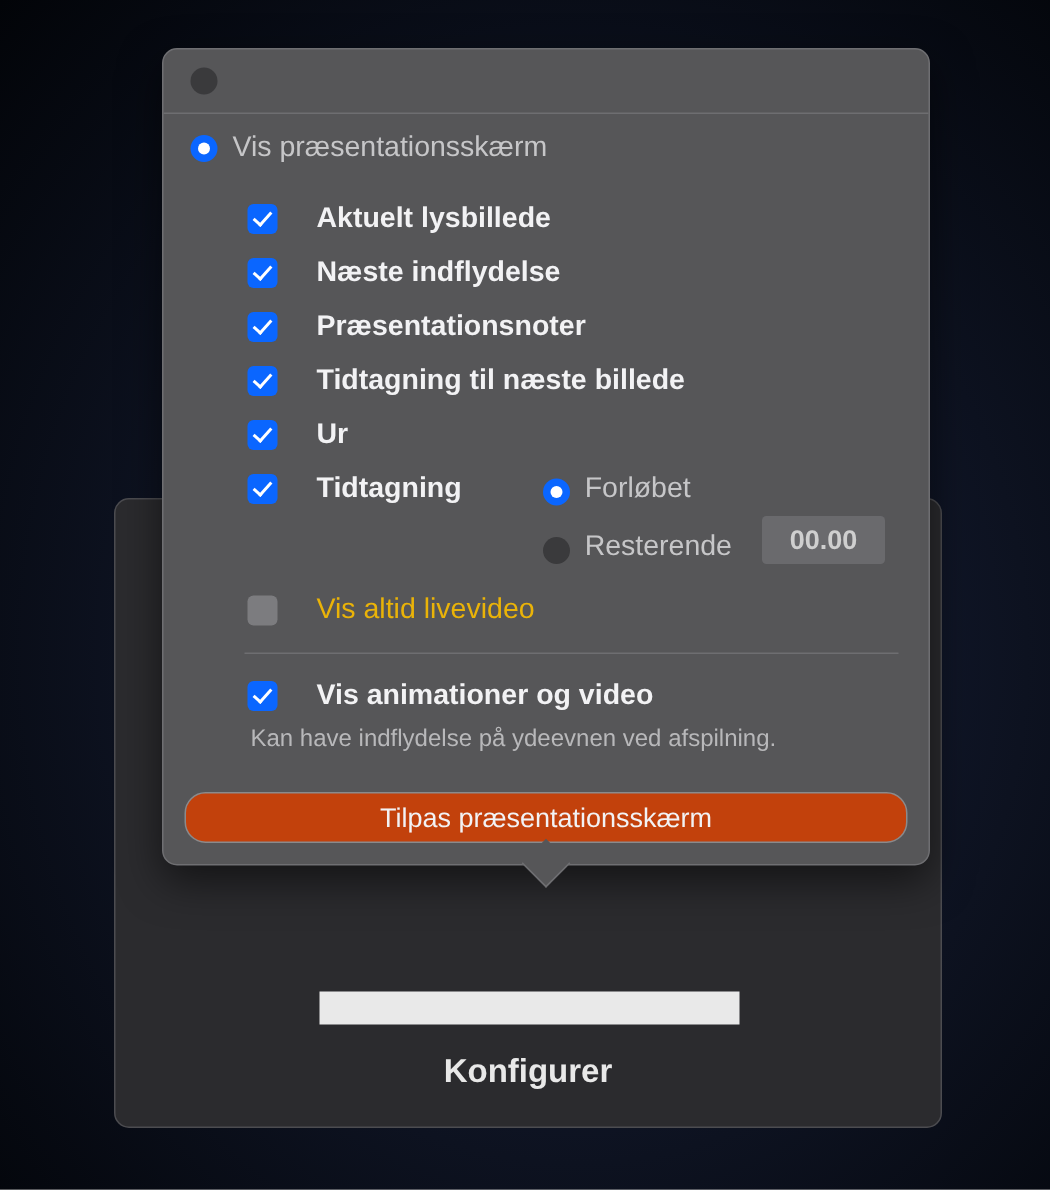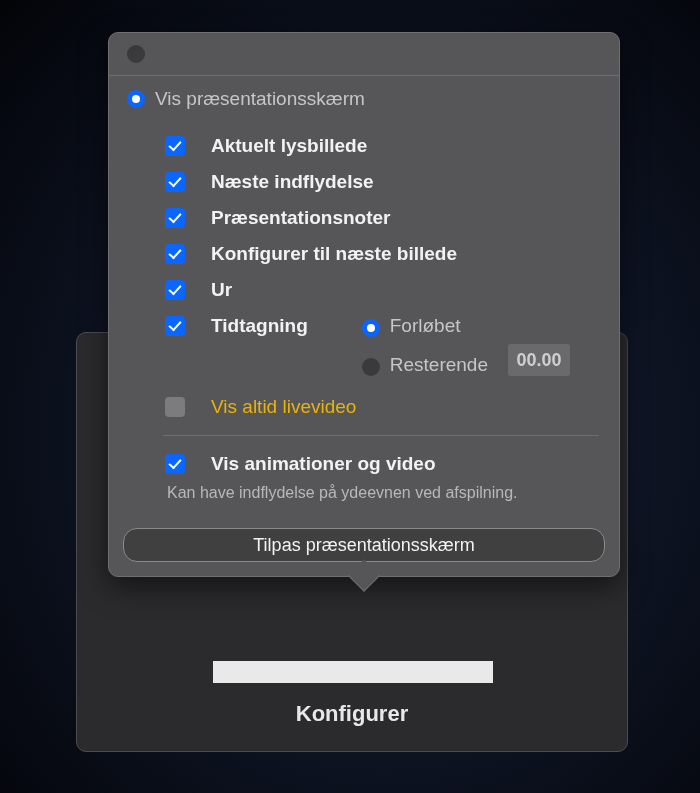--- a/index.html
+++ b/index.html
@@ -125,21 +125,21 @@
   }
   .timing-right {
     margin-left: 28px;
     display: flex;
     align-items: flex-end;
     gap: 10px;
   }
   .timing-right .radio { width: 18px; height: 18px; }
   .timing-right .lbl { color: #c6c6c8; font-size: 19px; font-weight: 400; }
   .timefield {
-    width: 62px;
+    width: 82px;
     height: 32px;
     background: #6a6a6d;
     border-radius: 3px;
     color: #cfcfcf;
     font-size: 18px;
     display: flex;
     align-items: center;
     justify-content: center;
     margin-left: 10px;
   }
@@ -150,21 +150,21 @@
   }
   .hint {
     color: #b8b8ba;
     font-size: 16px;
     font-weight: 400;
     padding: 2px 0 10px 2px;
   }
   .bigbtn {
     margin: 6px 14px 0 14px;
     height: 34px;
-    background: #404040;
+    background: #c2410c;
     border: 1px solid #8a8a8c;
     border-radius: 14px;
     color: #f2f2f4;
     font-size: 18px;
     display: flex;
     align-items: center;
     justify-content: center;
   }
 </style>
 </head>
@@ -200,21 +200,21 @@
       <span>Næste indflydelse</span>
     </div>
 
     <div class="crow">
       <span class="cbox on"></span>
       <span>Præsentationsnoter</span>
     </div>
 
     <div class="crow">
       <span class="cbox on"></span>
-      <span>Konfigurer til næste billede</span>
+      <span>Tidtagning til næste billede</span>
     </div>
 
     <div class="crow">
       <span class="cbox on"></span>
       <span>Ur</span>
     </div>
 
     <div class="crow" style="flex-wrap:wrap;">
       <span class="cbox on"></span>
       <span>Tidtagning</span>

